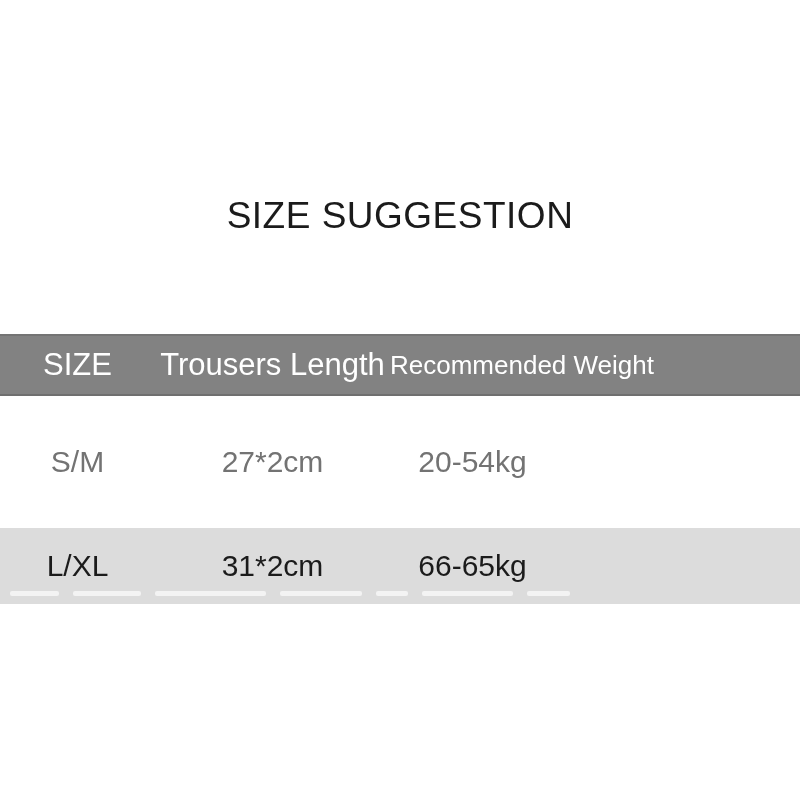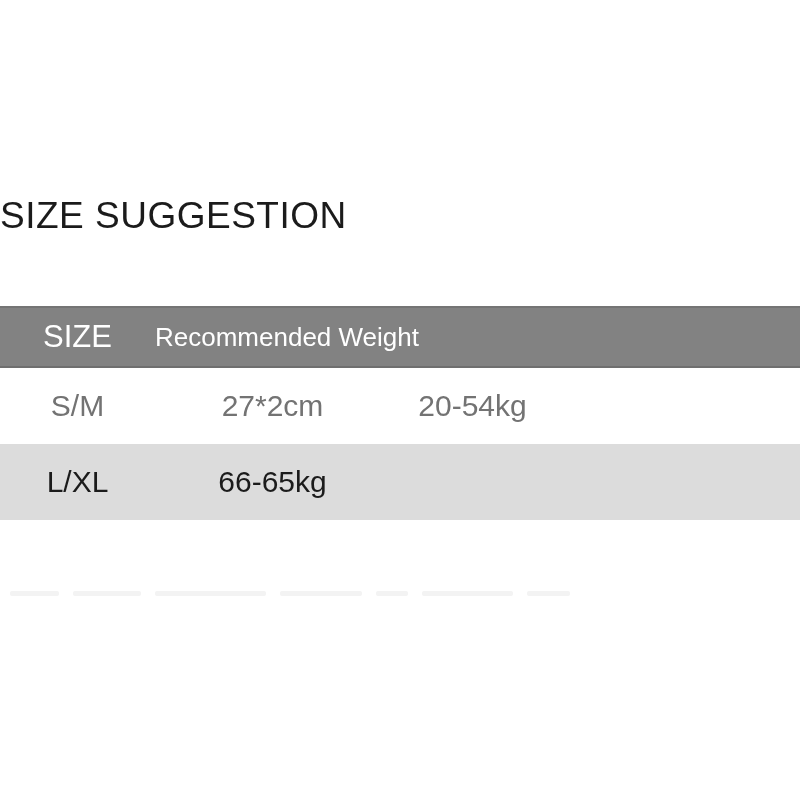--- a/index.html
+++ b/index.html
@@ -15,39 +15,40 @@
     background: #ffffff;
     overflow: hidden;
   }
   .title {
     position: absolute;
     top: 192px;
     left: 0;
     width: 800px;
     height: 48px;
     line-height: 48px;
-    text-align: left;
+    text-align: center;
     font-size: 37px;
     font-weight: 400;
     letter-spacing: 0.5px;
     color: #1b1b1b;
     white-space: nowrap;
   }
   .size-table {
     position: absolute;
     top: 306px;
     left: 0;
     width: 800px;
   }
   .trow {
     display: grid;
     grid-template-columns: 155px 235px 165px 245px;
     align-items: center;
     width: 800px;
     box-sizing: border-box;
+    margin-top: 28px;
   }
   .trow.header {
     height: 62px;
     background: #828282;
     color: #ffffff;
     box-shadow: inset 0 2px 0 rgba(0,0,0,0.10), inset 0 -2px 0 rgba(0,0,0,0.14);
   }
   .trow.body-row-1 {
     height: 76px;
     background: #ffffff;
@@ -99,31 +100,33 @@
 <body>
 
 <div class="stage">
 
   <div class="title">SIZE SUGGESTION</div>
 
   <div class="size-table">
 
     <div class="trow header">
       <div class="cell">SIZE</div>
+      <div class="cell">Trousers Length</div>
       <div class="cell small">Recommended Weight</div>
     </div>
 
     <div class="trow body-row-1">
       <div class="cell">S/M</div>
       <div class="cell">27*2cm</div>
       <div class="cell">20-54kg</div>
     </div>
 
     <div class="trow body-row-2">
       <div class="cell">L/XL</div>
+      <div class="cell">31*2cm</div>
       <div class="cell">66-65kg</div>
     </div>
 
   </div>
 
   <div class="watermark">
     <div class="dash d1"></div>
     <div class="dash d2"></div>
     <div class="dash d3"></div>
     <div class="dash d4"></div>

